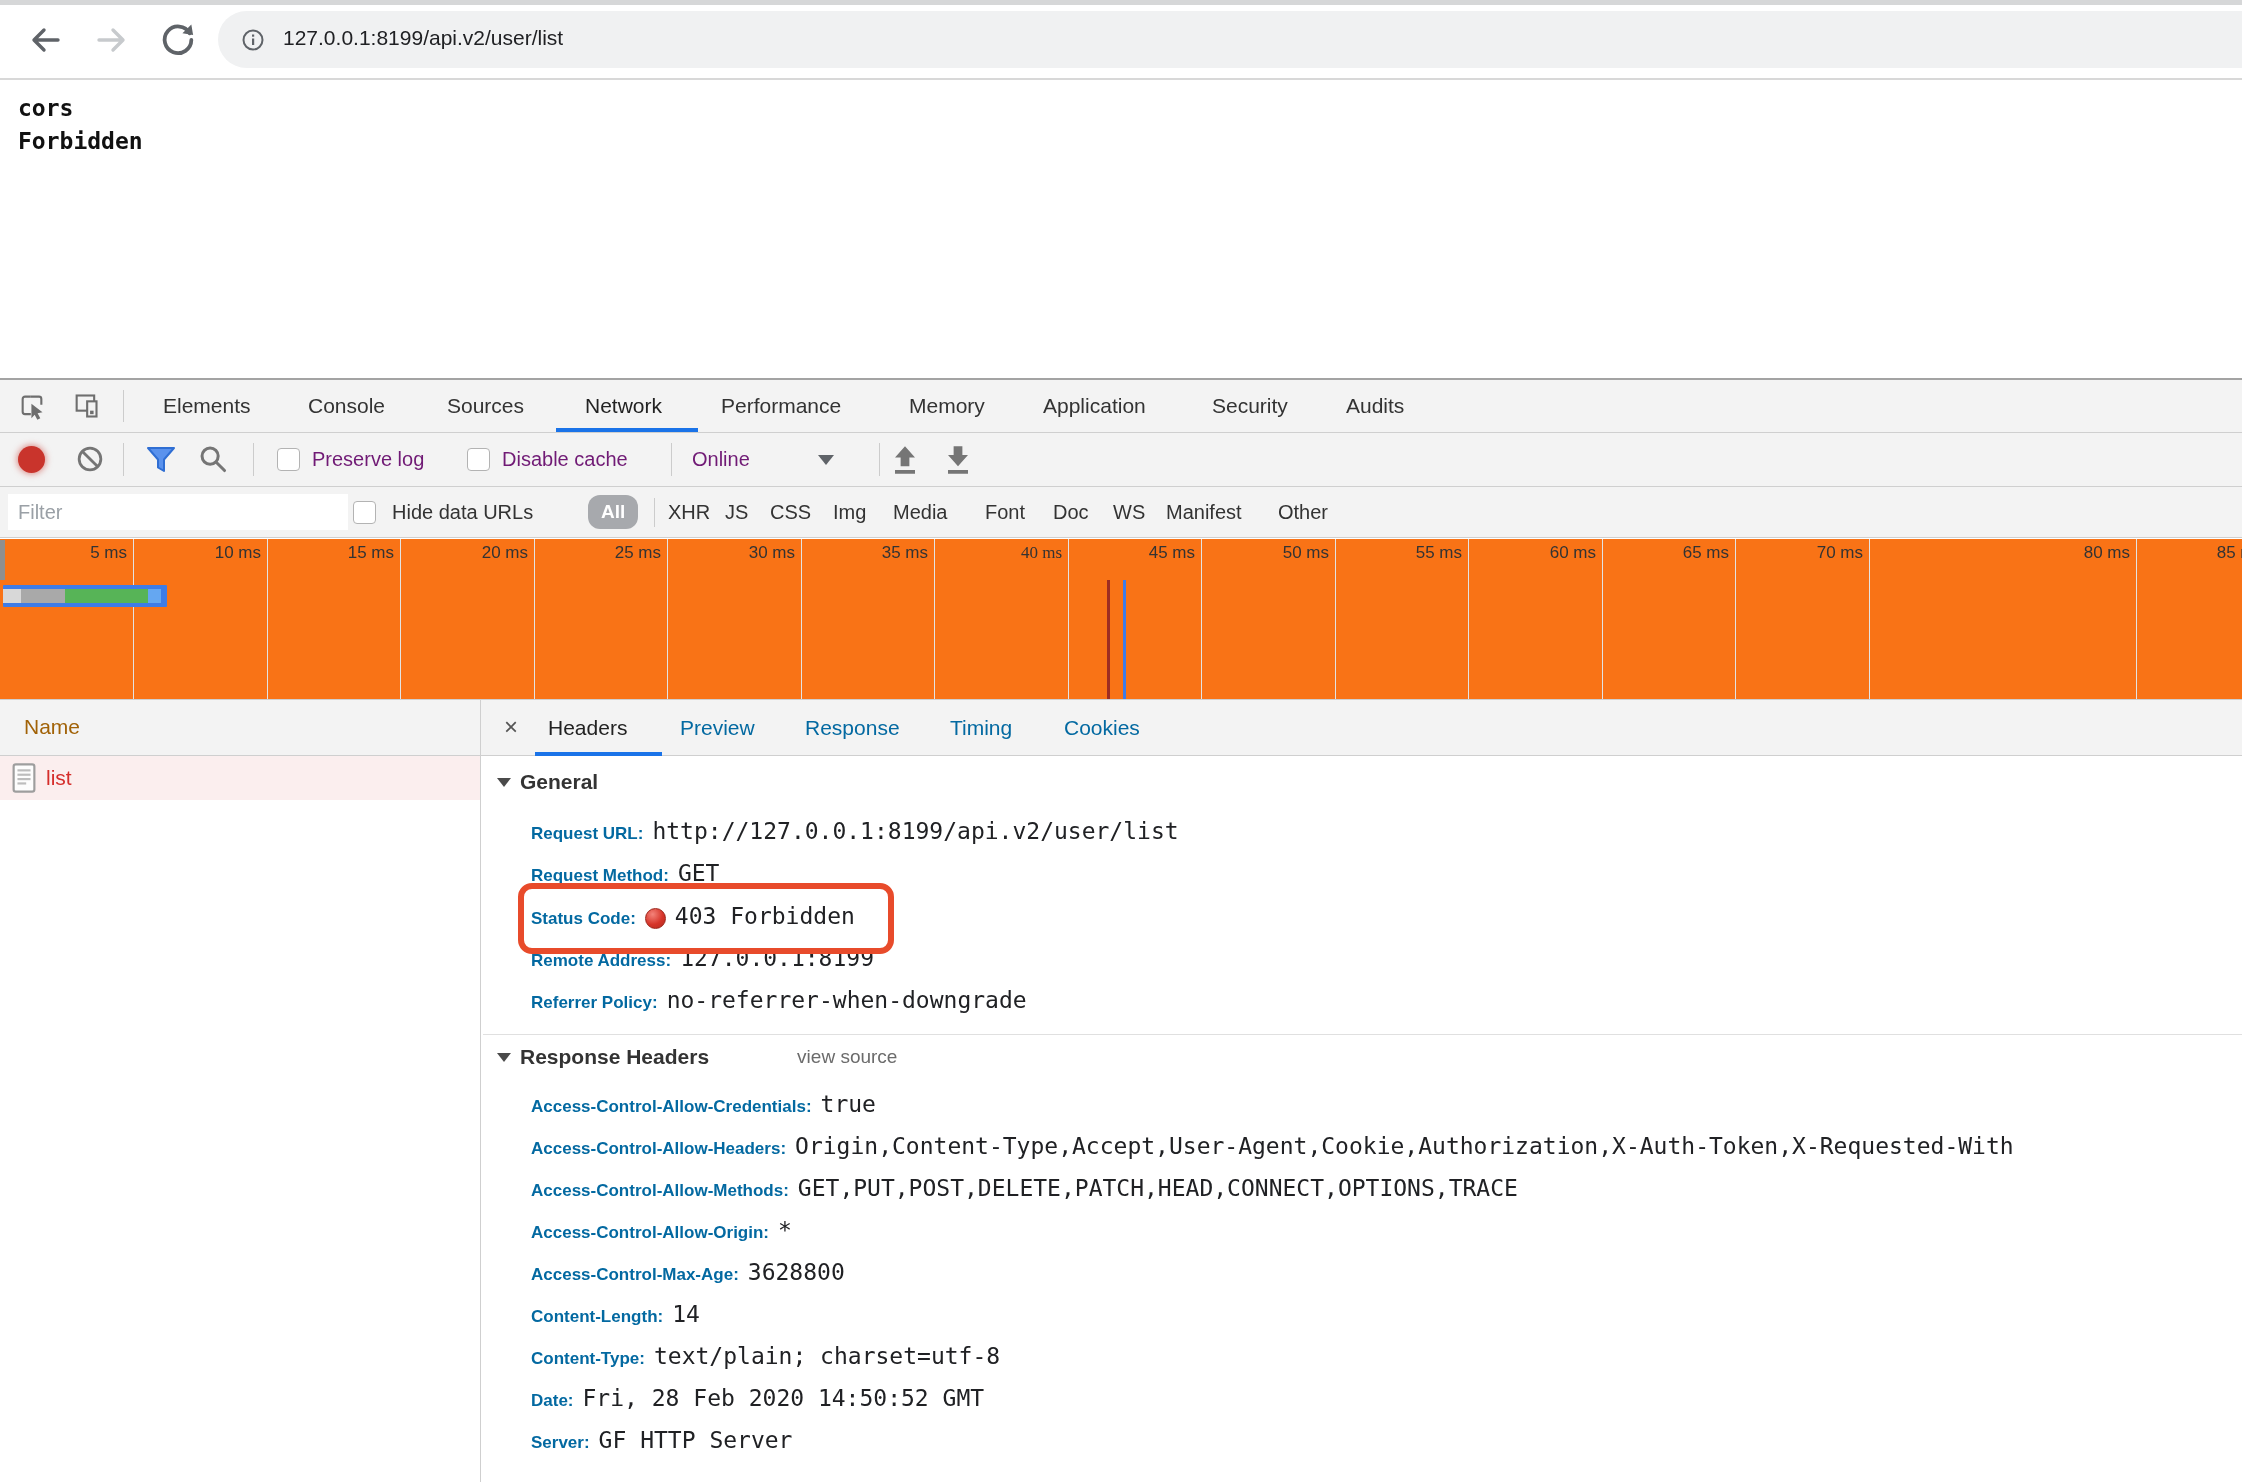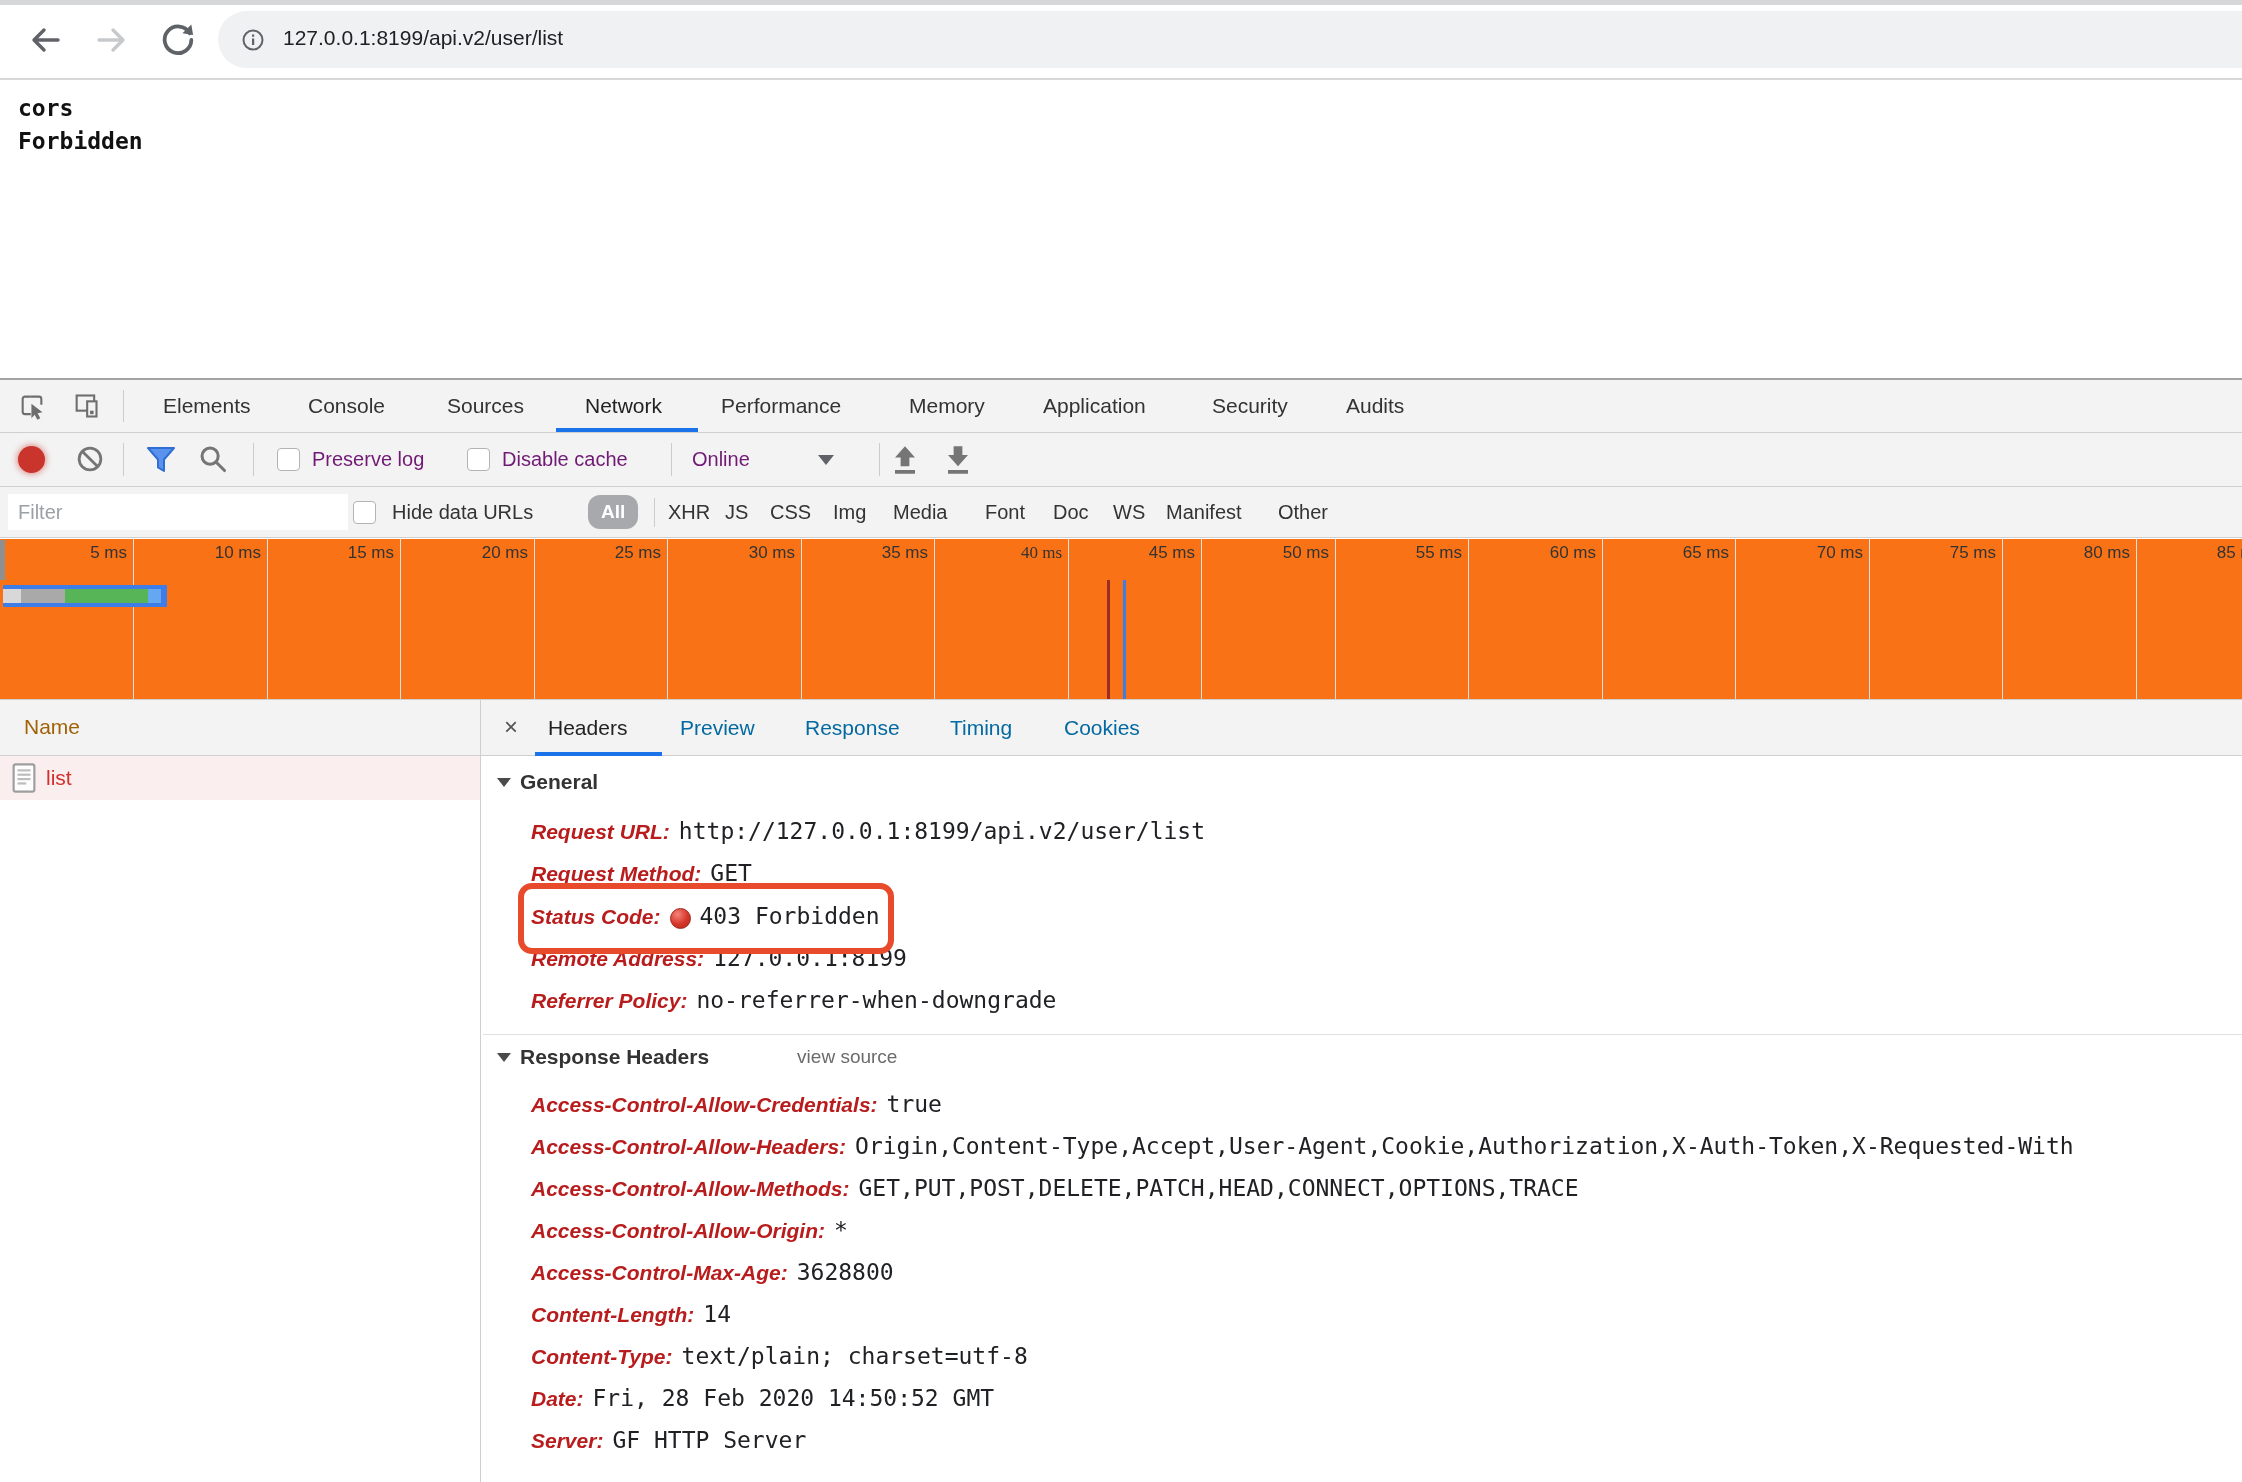--- a/index.html
+++ b/index.html
@@ -67,21 +67,21 @@
   .dtab{top:0;height:55px;line-height:55px;font-size:21px;color:#0369a1;}
   #dclose{left:23px;top:0;height:55px;line-height:53px;font-size:24px;color:#555;}
   #dtab-underline{left:54px;bottom:-1px;width:127px;height:4px;background:#1a73e8;}
 
   .sectitle{display:flex;align-items:center;font-size:21px;font-weight:bold;color:#333;}
   .tri{width:0;height:0;border-left:7px solid transparent;border-right:7px solid transparent;
        border-top:9px solid #4a4a4a;margin-right:9px;}
   .viewsrc{font-size:19px;font-weight:normal;color:#6b6b6b;margin-left:88px;}
 
   .hrow{display:flex;align-items:baseline;gap:9px;height:30px;left:50px;}
-  .hname{font-size:21px;font-weight:bold;color:#b91c1c;white-space:pre;font-style:italic;}
+  .hname{font-size:17px;font-weight:bold;color:#0369a1;white-space:pre;}
   .hval{font-family:"DejaVu Sans Mono",monospace;font-size:23px;color:#202124;white-space:pre;}
   .ball{width:21px;height:21px;border-radius:50%;align-self:center;
         background:radial-gradient(circle at 35% 28%,#f4837a,#d6352a 55%,#b12a1e);
         border:1px solid #9c2318;box-sizing:border-box;}
   #annotation{left:37px;top:183px;width:364px;height:59px;border:6px solid #e84b2b;border-radius:14px;
               z-index:6;pointer-events:none;}
   #sectsep{left:2px;top:334px;right:0;height:1px;background:#e0e0e0;}
 </style>
 </head>
 <body>
@@ -203,21 +203,20 @@
     <div class="tick" style="left:534px;">25 ms</div>
     <div class="tick" style="left:668px;">30 ms</div>
     <div class="tick" style="left:801px;">35 ms</div>
     <div class="tick" style="left:935px;font-family:Liberation Serif, serif;">40 ms</div>
     <div class="tick" style="left:1068px;">45 ms</div>
     <div class="tick" style="left:1202px;">50 ms</div>
     <div class="tick" style="left:1335px;">55 ms</div>
     <div class="tick" style="left:1469px;">60 ms</div>
     <div class="tick" style="left:1602px;">65 ms</div>
     <div class="tick" style="left:1736px;">70 ms</div>
-    <div class="tick" style="left:1869px;">75 ms</div>
     <div class="tick" style="left:2003px;">80 ms</div>
     <div class="tick" style="left:2136px;">85 ms</div>
 
     <div class="abs" id="sliver"></div>
     <div class="abs" id="ovbar">
       <div class="abs" id="ovbar-in">
         <div class="seg" style="left:18px;width:44px;background:#a9a9a9;"></div>
         <div class="seg" style="left:62px;width:83px;background:#57b457;"></div>
         <div class="seg" style="left:145px;width:13px;background:#65a7f1;"></div>
       </div>

